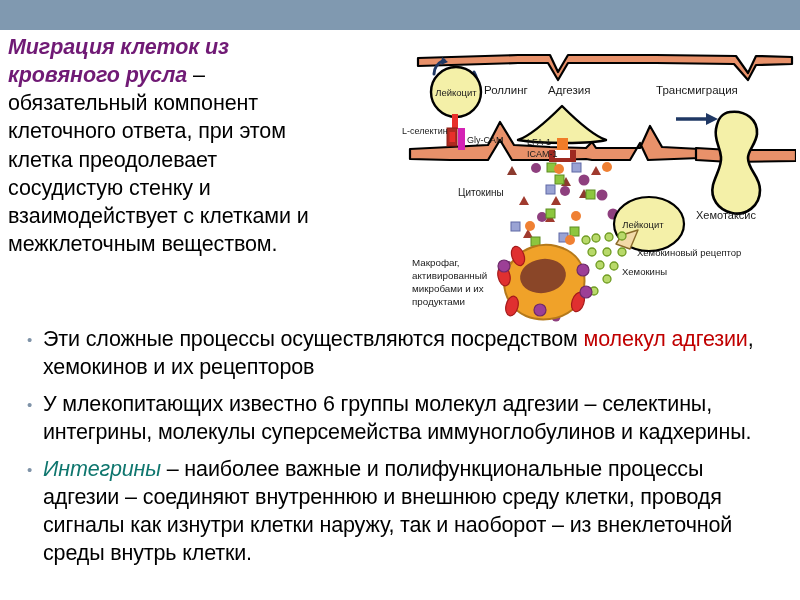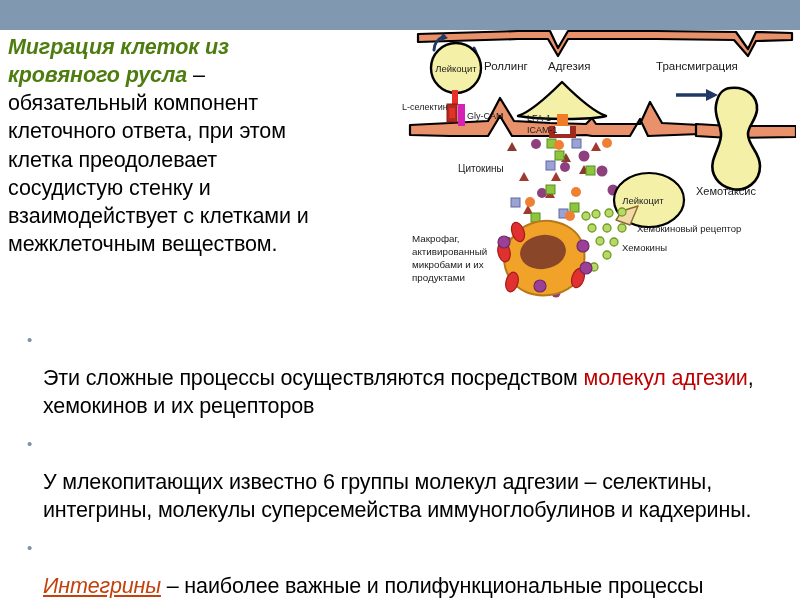--- a/index.html
+++ b/index.html
@@ -30,30 +30,30 @@
   #intro-block {
     position: absolute;
     left: 8px;
     top: 33px;
     width: 318px;
     font-size: 21.5px;
     line-height: 1.31;
     letter-spacing: -0.1px;
   }
   #intro-block .accent {
-    color: #4d7c0f;
+    color: #701a75;
     font-style: italic;
     font-weight: bold;
   }
 
   
   #diagram {
     position: absolute;
     left: 400px;
-    top: 20px;
+    top: 44px;
     width: 396px;
     height: 288px;
   }
   #diagram svg { display: block; }
 
   
   #bullet-list {
     position: absolute;
     left: 27px;
     top: 326px;
@@ -71,29 +71,27 @@
     line-height: 1.33;
     color: #7f93a8;
     text-align: left;
     padding-top: 4px;
   }
   .bullet-text {
     flex: 1 1 auto;
     font-size: 21.5px;
     line-height: 1.3;
     letter-spacing: -0.15px;
-    margin-top: 39px;
   }
   .bullet-text .accent {
     color: #c00000;
   }
   .bullet-text .accent-italic {
-    color: #c2410c;
+    color: #0f766e;
     font-style: italic;
-    text-decoration: underline;
   }
 
   
   .dg-label {
     font-family: "Liberation Sans", "DejaVu Sans", sans-serif;
     fill: #1a1a1a;
   }
 </style>
 </head>
 <body>

